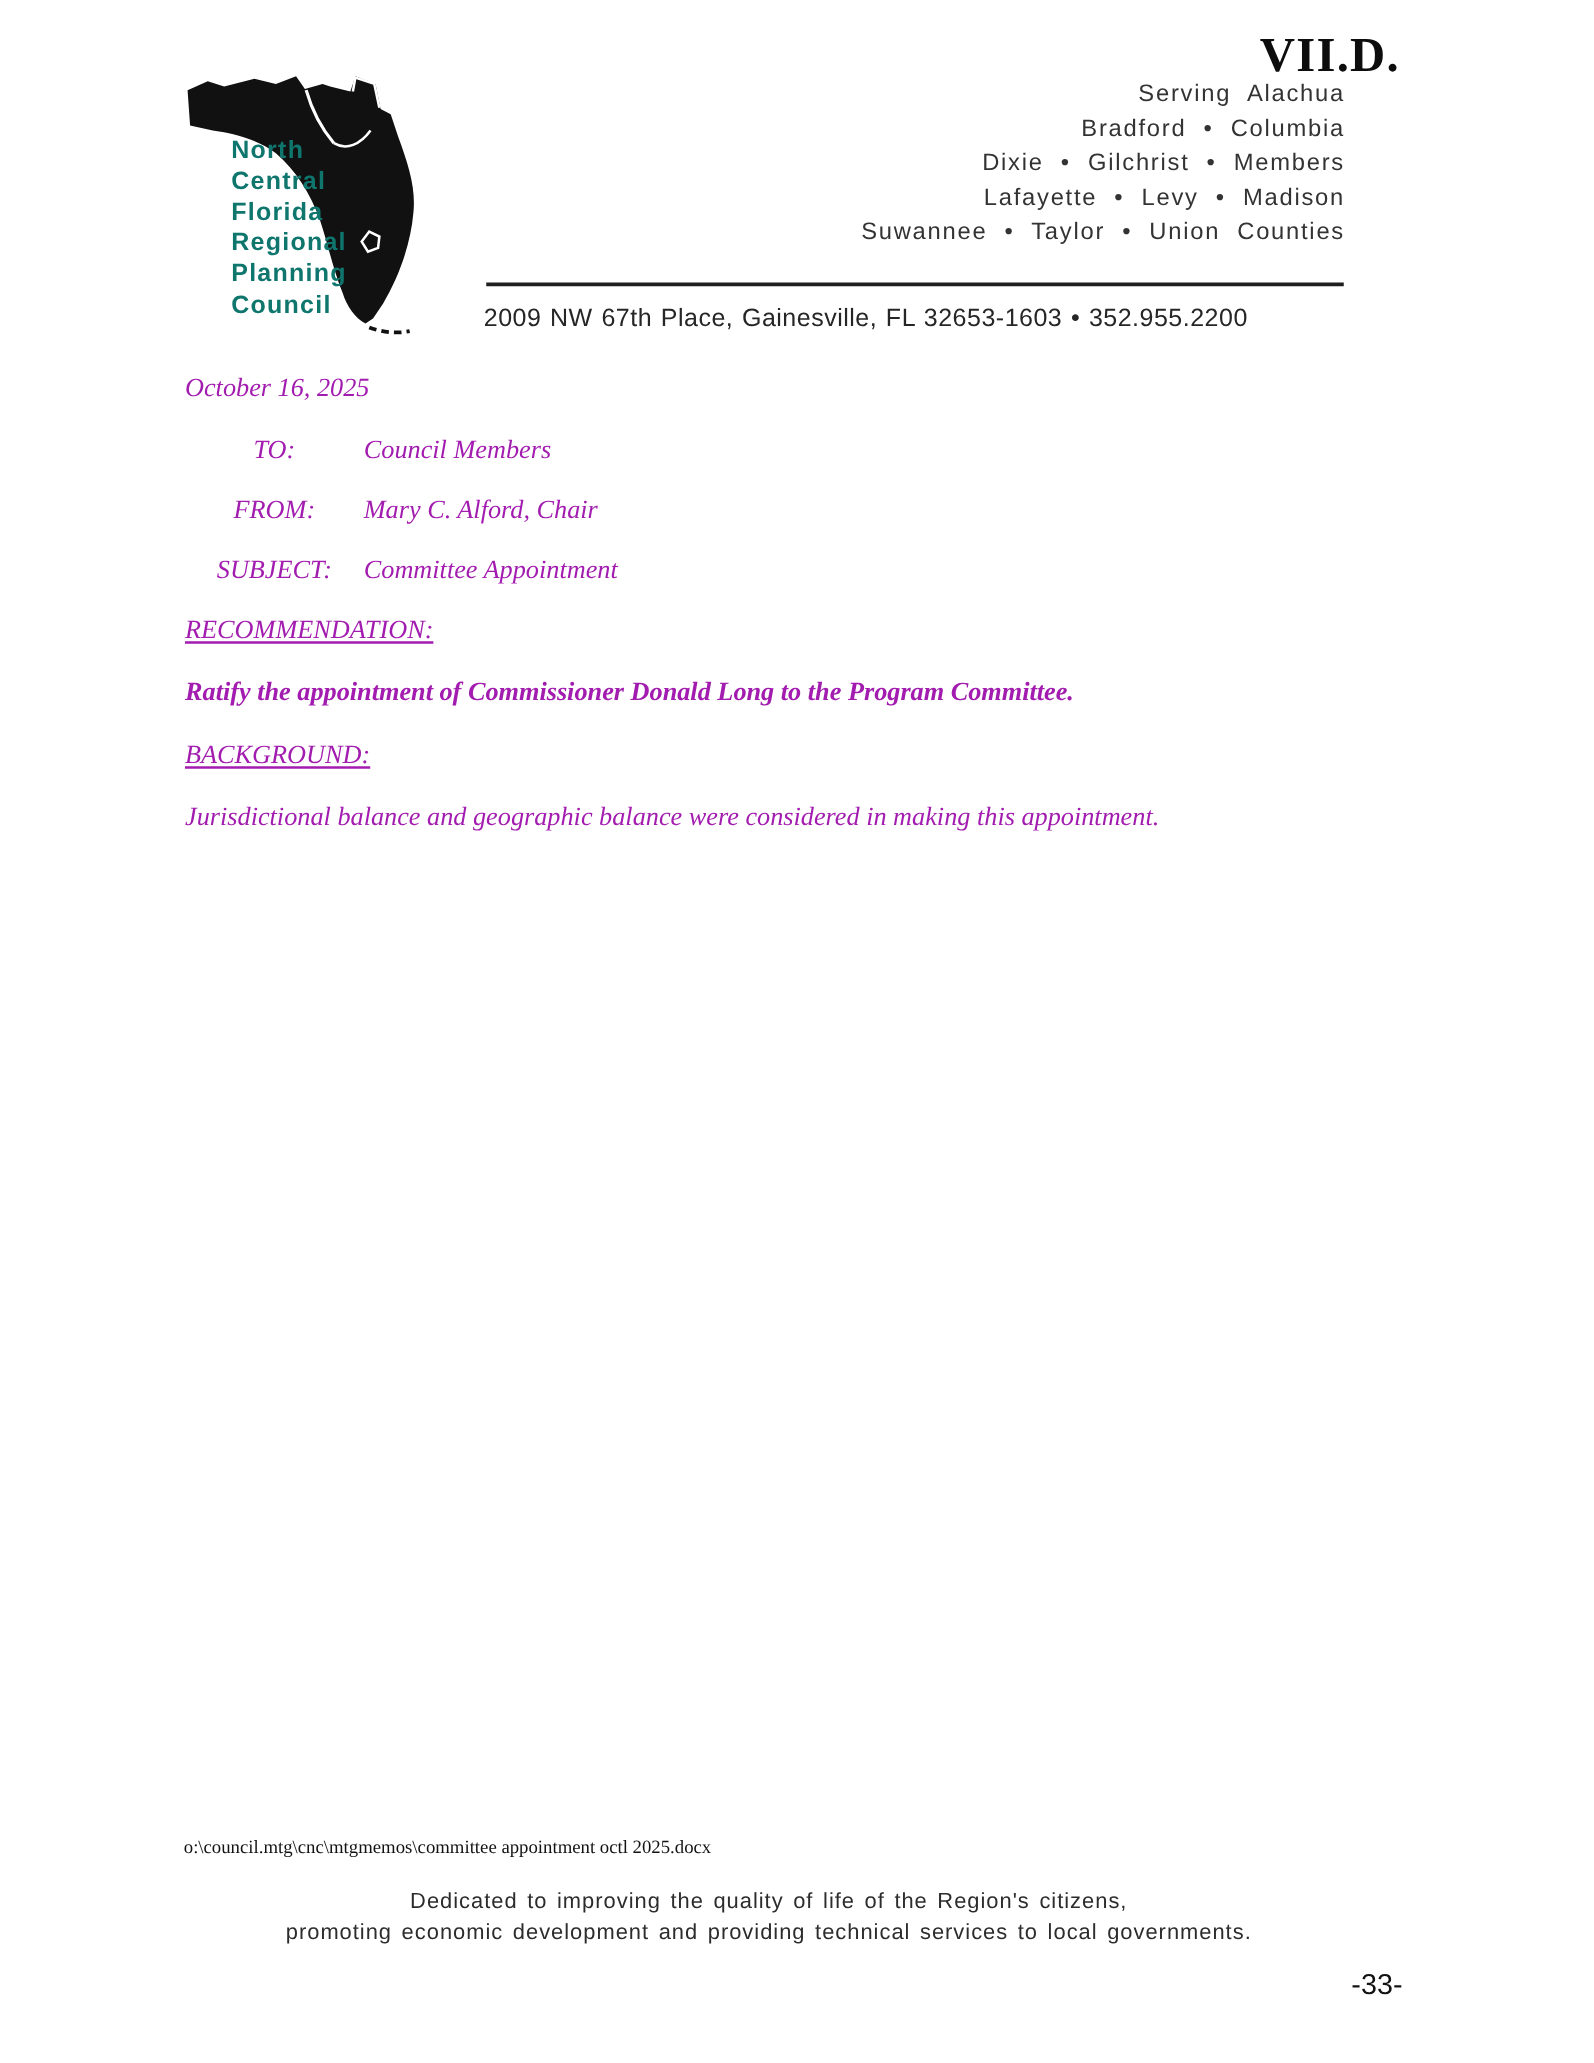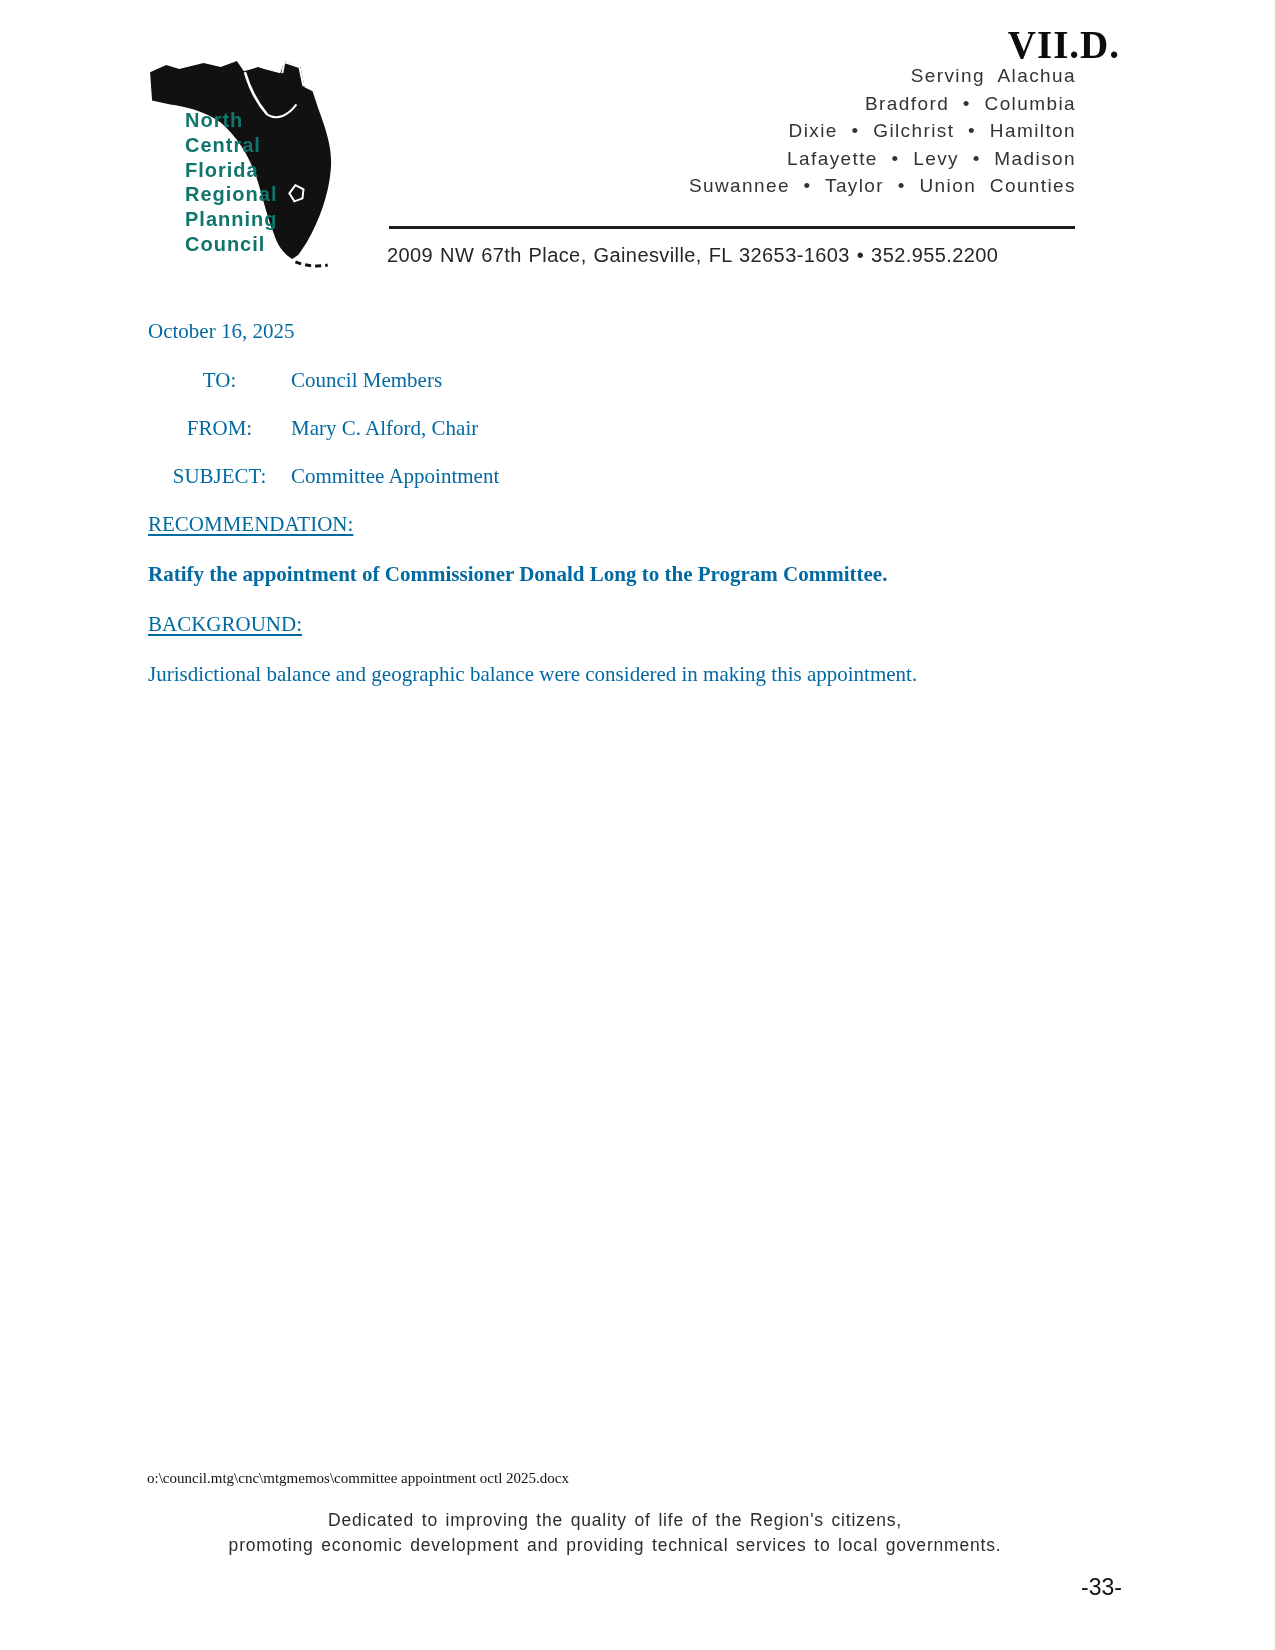--- a/index.html
+++ b/index.html
@@ -45,23 +45,23 @@
 
   .address {
     position: absolute; left: 387px; top: 244px; width: 692px;
     font-family: "Liberation Sans", sans-serif;
     font-size: 20px; letter-spacing: 0.4px; word-spacing: 1px;
     color: #262626; white-space: nowrap;
   }
 
   
   .memo {
-    position: absolute; left: 148px; top: 318px; width: 918px;
+    position: absolute; left: 148px; top: 297px; width: 918px;
     font-family: "Liberation Serif", serif;
-    font-size: 21px; line-height: 26px; color: #0369a1;
+    font-size: 21px; line-height: 26px; color: #a21caf; font-style: italic;
   }
   .memo .date { margin-bottom: 23px; }
   .field-row { display: flex; margin-bottom: 22px; }
   .field-label { width: 143px; flex: 0 0 143px; text-align: center; }
   .heading { text-decoration: underline; text-underline-offset: 3px; margin-bottom: 24px; }
   .bold-line { font-weight: bold; margin-bottom: 24px; }
   .para { margin-bottom: 24px; }
 
   
   .file-path {
@@ -107,21 +107,21 @@
       <div>Florida</div>
       <div>Regional</div>
       <div>Planning</div>
       <div>Council</div>
     </div>
   </div>
 
   <div class="serving">
     <div>Serving Alachua</div>
     <div>Bradford • Columbia</div>
-    <div>Dixie • Gilchrist • Hamilton</div>
+    <div>Dixie • Gilchrist • Members</div>
     <div>Lafayette • Levy • Madison</div>
     <div>Suwannee • Taylor • Union Counties</div>
   </div>
 
   <div class="header-rule"></div>
 
   <div class="address">2009 NW 67th Place, Gainesville, FL 32653-1603 • 352.955.2200</div>
 
   <div class="memo">
     <div class="date">October 16, 2025</div>

